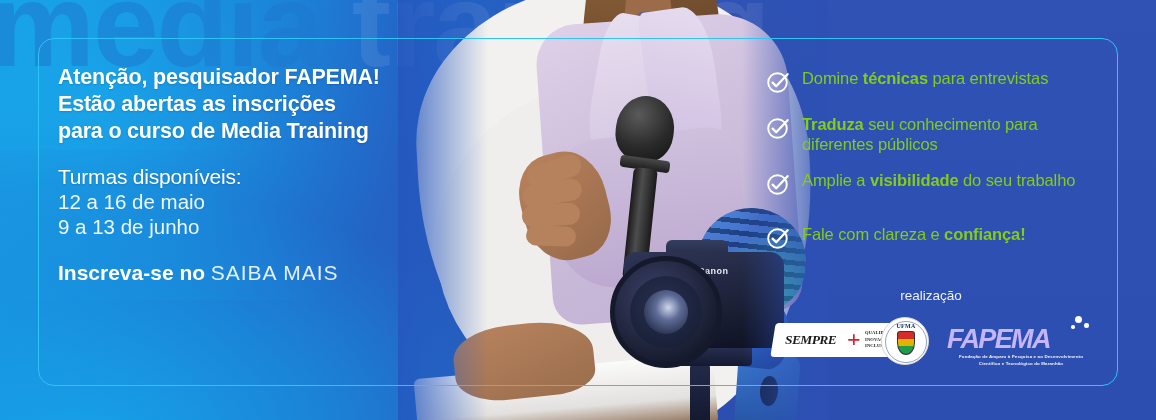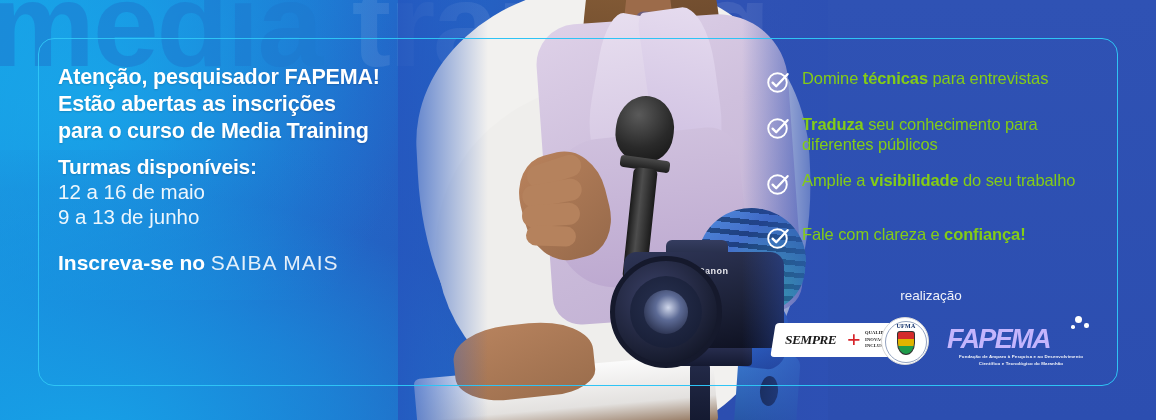--- a/index.html
+++ b/index.html
@@ -313,23 +313,23 @@
     color: #ffffff;
   }
   .headline {
     font-size: 21.5px;
     font-weight: 700;
     line-height: 1.26;
     letter-spacing: -0.2px;
     text-shadow: 0 1px 2px rgba(0,0,0,0.16);
   }
   .turmas {
-    margin-top: 10px;
+    margin-top: 20px;
     font-size: 21px;
-    font-weight: 700;
+    font-weight: 400;
     letter-spacing: -0.2px;
     text-shadow: 0 1px 2px rgba(0,0,0,0.16);
   }
   .date {
     font-size: 20.5px;
     font-weight: 300;
     line-height: 1.22;
     color: rgba(255,255,255,0.92);
   }
   .cta {

